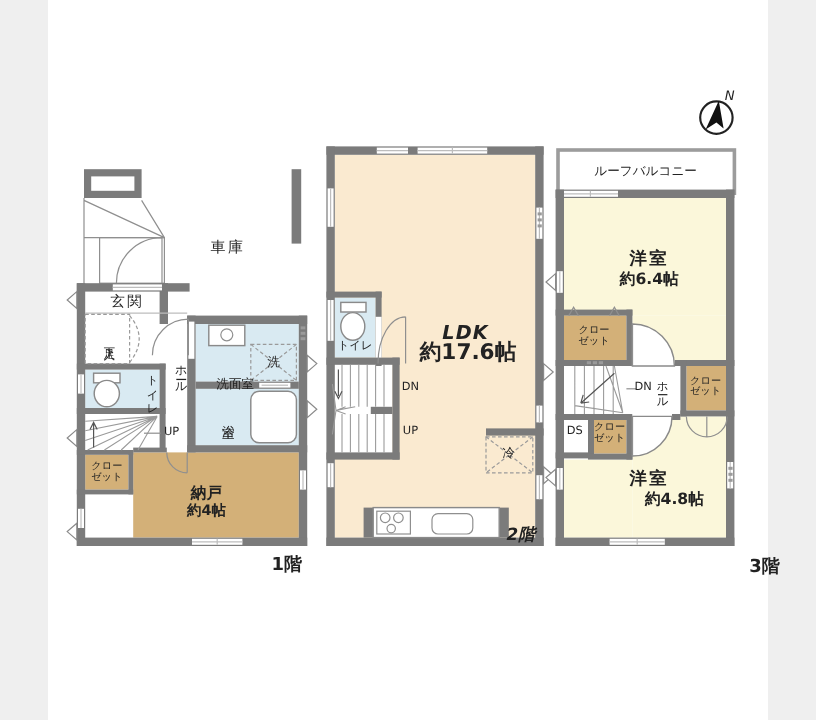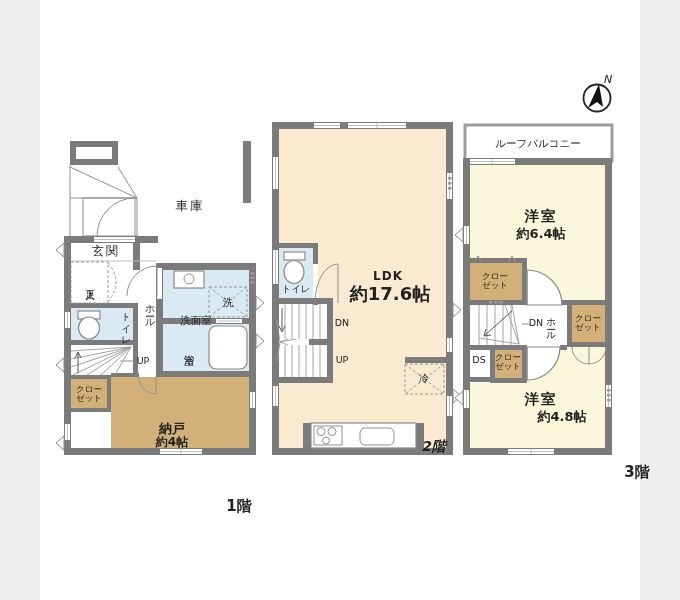--- a/index.html
+++ b/index.html
@@ -281,29 +281,29 @@
   <div class="lb vert" style="left:90px;top:283px;font-size:9.5px;">下足入</div>
   <div class="lb vert" style="left:126px;top:324px;font-size:9.5px;">トイレ</div>
   <div class="lb vert" style="left:150px;top:311px;font-size:10px;">ホール</div>
   <div class="lb" style="left:196px;top:305px;font-size:10.5px;margin-top:16px;">洗面室</div>
   <div class="lb" style="left:228px;top:303px;font-size:10.5px;">洗</div>
   <div class="lb vert" style="left:189px;top:347px;font-size:10.5px;">浴室</div>
   <div class="lb" style="left:89px;top:394px;font-size:8.5px;">
     <div>クロー</div>
     <div>ゼット</div>
   </div>
-  <div class="lb bold" style="left:172px;top:419px;font-size:13px;margin-top:17px;">
+  <div class="lb bold" style="left:172px;top:419px;font-size:13px;">
     <div>納戸</div>
     <div style="font-size:12px;">約4帖</div>
   </div>
   <div class="lb" style="left:143px;top:361px;font-size:9.5px;">UP</div>
-  <div class="lb bold" style="left:239px;top:470px;font-size:15px;margin-top:36px;">1階</div>
+  <div class="lb bold" style="left:239px;top:470px;font-size:15px;">1階</div>
 
   <div class="lb" style="left:296px;top:289px;font-size:9.5px;">トイレ</div>
-  <div class="lb bold" style="left:388px;top:277px;font-size:12px;letter-spacing:1px;">LDK</div>
+  <div class="lb bold" style="left:388px;top:277px;font-size:16px;letter-spacing:1px;font-style:italic;">LDK</div>
   <div class="lb bold" style="left:390px;top:294px;font-size:18px;">約17.6帖</div>
   <div class="lb" style="left:342px;top:323px;font-size:9.5px;">DN</div>
   <div class="lb" style="left:342px;top:360px;font-size:9.5px;">UP</div>
   <div class="lb" style="left:424px;top:379px;font-size:10.5px;">冷</div>
   <div class="lb bold" style="left:434px;top:447px;font-size:14px;font-style:italic;">2階</div>
 
   <div class="lb" style="left:538px;top:144px;font-size:10.5px;">ルーフバルコニー</div>
   <div class="lb bold" style="left:541px;top:217px;font-size:14.5px;letter-spacing:2px;">洋室</div>
   <div class="lb bold" style="left:541px;top:234px;font-size:13px;">約6.4帖</div>
   <div class="lb" style="left:495px;top:281px;font-size:8.5px;">

